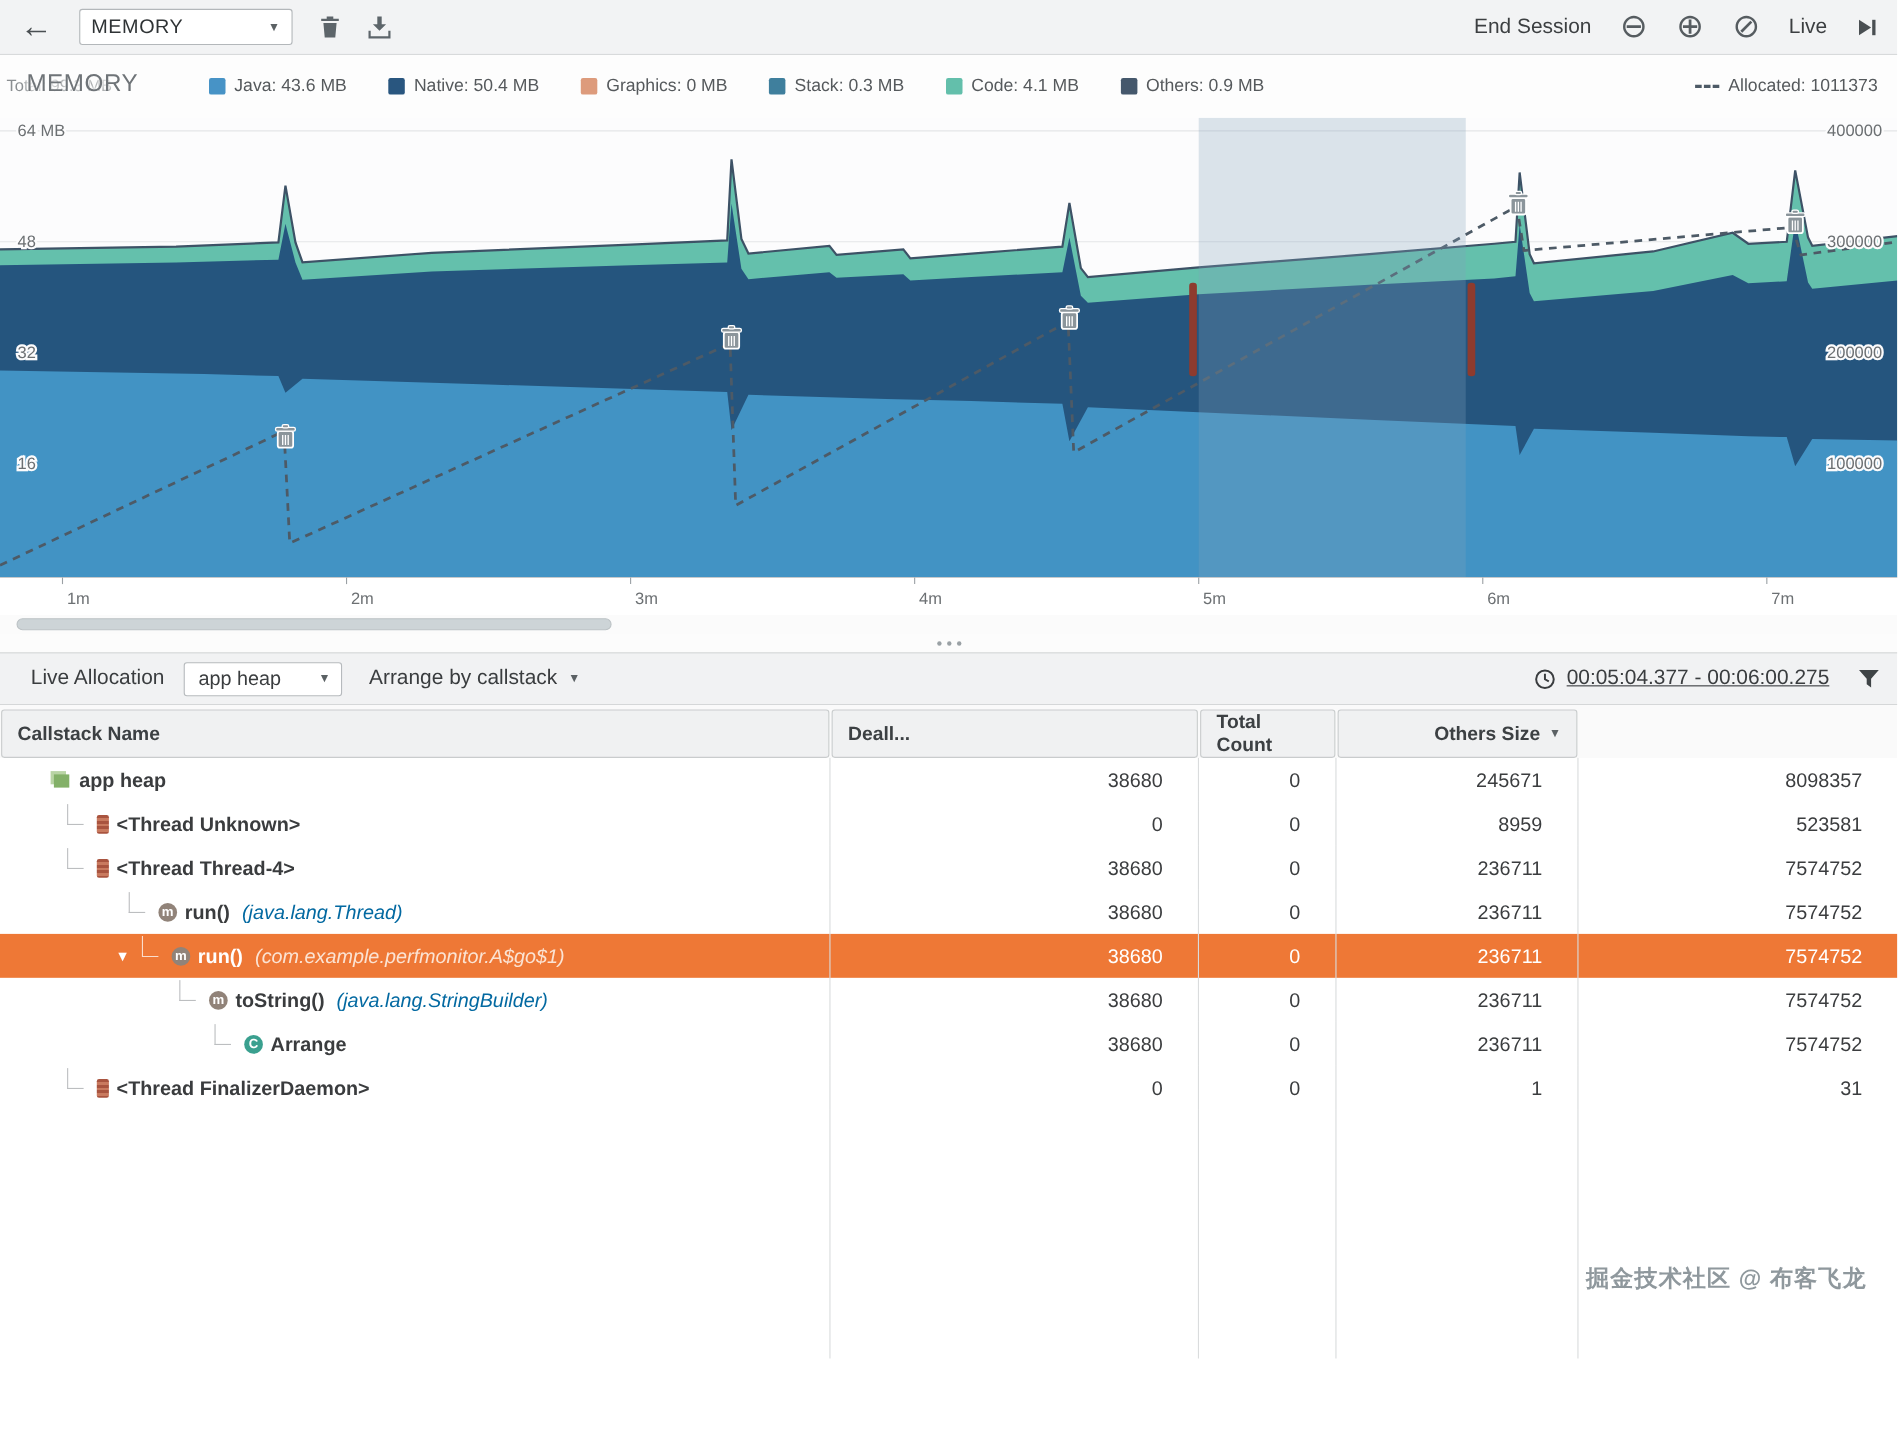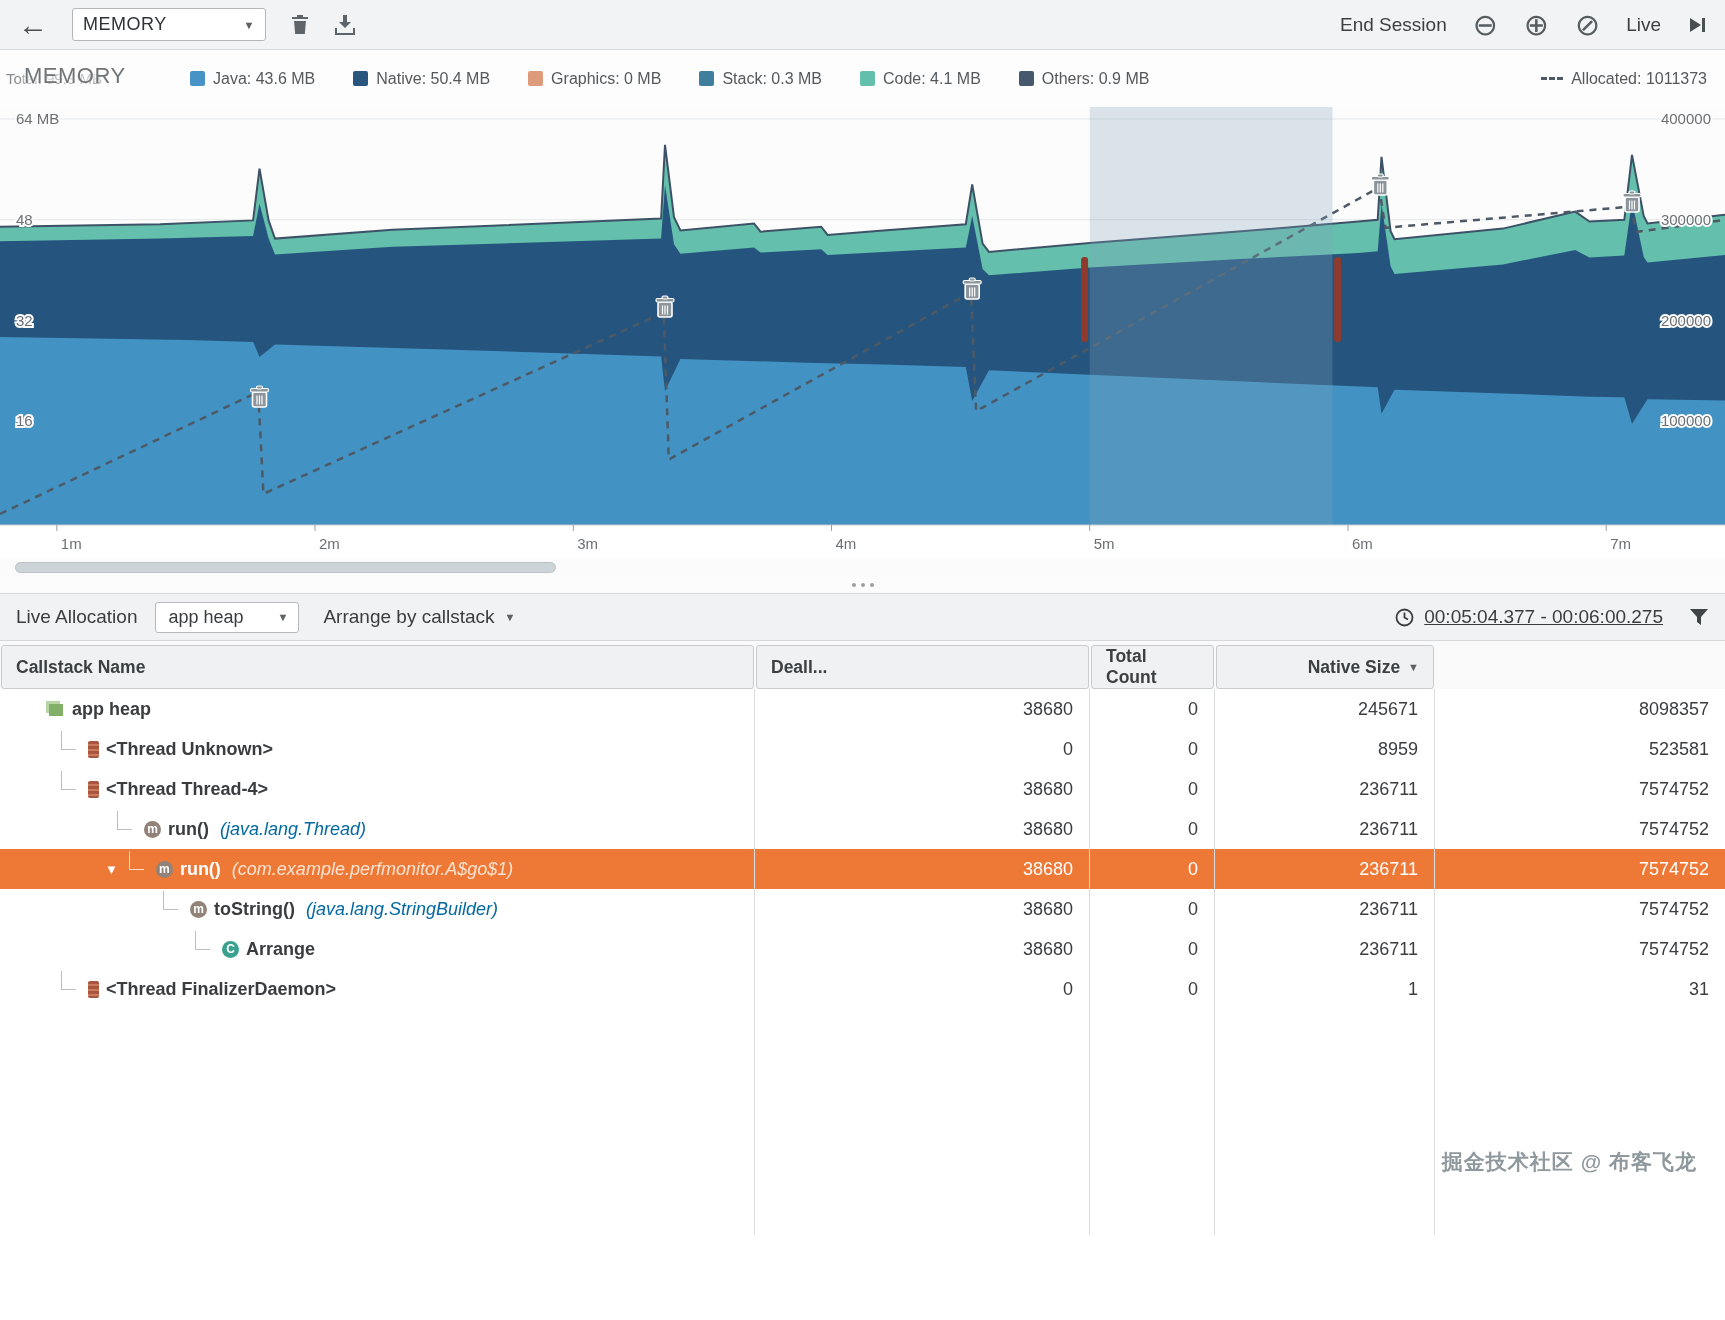--- a/index.html
+++ b/index.html
@@ -36,37 +36,37 @@
   svg text{font-family:"Liberation Sans",sans-serif;}
 
   
   .scrollbar{height:18px;position:relative;background:#fbfbfb;}
   .scroll-thumb{position:absolute;left:15px;top:3px;width:541px;height:11px;background:#cdd4d7;border:1px solid #bcc2c5;border-radius:6px;box-sizing:border-box;}
   .splitter{height:16px;display:flex;align-items:center;justify-content:center;background:#fcfcfc;}
   .dots{width:4px;height:4px;border-radius:50%;background:#9aa1a5;box-shadow:9px 0 0 #9aa1a5,-9px 0 0 #9aa1a5;}
 
   
   .alloc-toolbar{height:48px;background:#f1f2f3;border-top:1px solid #d5d7d8;border-bottom:1px solid #d5d7d8;display:flex;align-items:center;padding:0 16px;gap:18px;font-size:18px;color:#3a3d3f;box-sizing:border-box;}
-  .alloc-title{font-size:19px;}
+  .alloc-title{font-size:19px;margin-left:12px;}
   .heap-select{display:flex;align-items:center;gap:34px;background:#fff;border:1px solid #b6babd;border-radius:3px;padding:4px 10px 4px 12px;font-size:18px;}
   .heap-select .caret,.arrange-select .caret{font-size:11px;color:#5b6164;}
   .arrange-select{display:flex;align-items:center;gap:10px;font-size:19px;padding:4px 6px;}
   .alloc-right{margin-left:auto;display:flex;align-items:center;gap:10px;font-size:19px;color:#3a3d3f;text-decoration:underline;}
   .filter-btn{margin-left:16px;display:flex;align-items:center;}
 
   
   .grid5{display:grid;grid-template-columns:755px 335px 125px 220px 290px;}
   .thead{height:48px;padding:3px 0;box-sizing:border-box;background:#fafafa;}
   .th{background:#f0f1f2;border:1px solid #c9cccd;border-radius:3px;margin:1px;display:flex;align-items:center;font-size:17.5px;font-weight:bold;color:#3c4043;padding:0 14px;box-sizing:border-box;}
   .th.num{justify-content:flex-end;gap:8px;}
   .th .sort{font-size:11px;color:#5b6164;}
   .trow{height:40px;font-size:18px;background:#fff;}
   .td{display:flex;align-items:center;border-right:1px solid #dadcdd;box-sizing:border-box;overflow:hidden;white-space:nowrap;}
   .td:last-child{border-right:none;}
-  .td.num{justify-content:flex-end;padding-right:16px;}
+  .td.num{justify-content:flex-end;padding-right:32px;}
   .td.name{padding-left:26px;gap:7px;}
   .ind{flex:none;height:1px;}
   .conn{flex:none;width:15px;height:19px;border-left:1.5px solid #bcbec0;border-bottom:1.5px solid #bcbec0;transform:translateY(-9px);margin-right:5px;box-sizing:border-box;}
   .twisty{flex:none;color:#fff;font-size:13px;margin-right:4px;}
   .rname{font-weight:bold;color:#3a3c3e;}
   .rdetail{font-style:italic;color:#0369a1;margin-left:4px;}
   .trow.selected{background:#ee7836;}
   .trow.selected .rname,.trow.selected .td.num{color:#fff;}
   .trow.selected .rdetail{color:#fbe3d3;}
   .trow.selected .conn{border-color:rgba(255,255,255,.75);}
@@ -259,21 +259,21 @@
           </svg>
       </span>
     </div>
   </div>
 
   <div class="thead grid5">
     <div class="th left">Callstack Name</div>
     <div class="th left">Deall...</div>
     <div class="th num">Total Count</div>
     <div class="th num">
-      <span>Native Size</span>
+      <span>Others Size</span>
       <span class="sort">▼</span>
     </div>
   </div>
 
   <div>
 
     <div class="trow grid5">
       <div class="td name">
           <span class="ind" style="width:12px"></span>
         <span class="row-icon icon-heap"></span>

